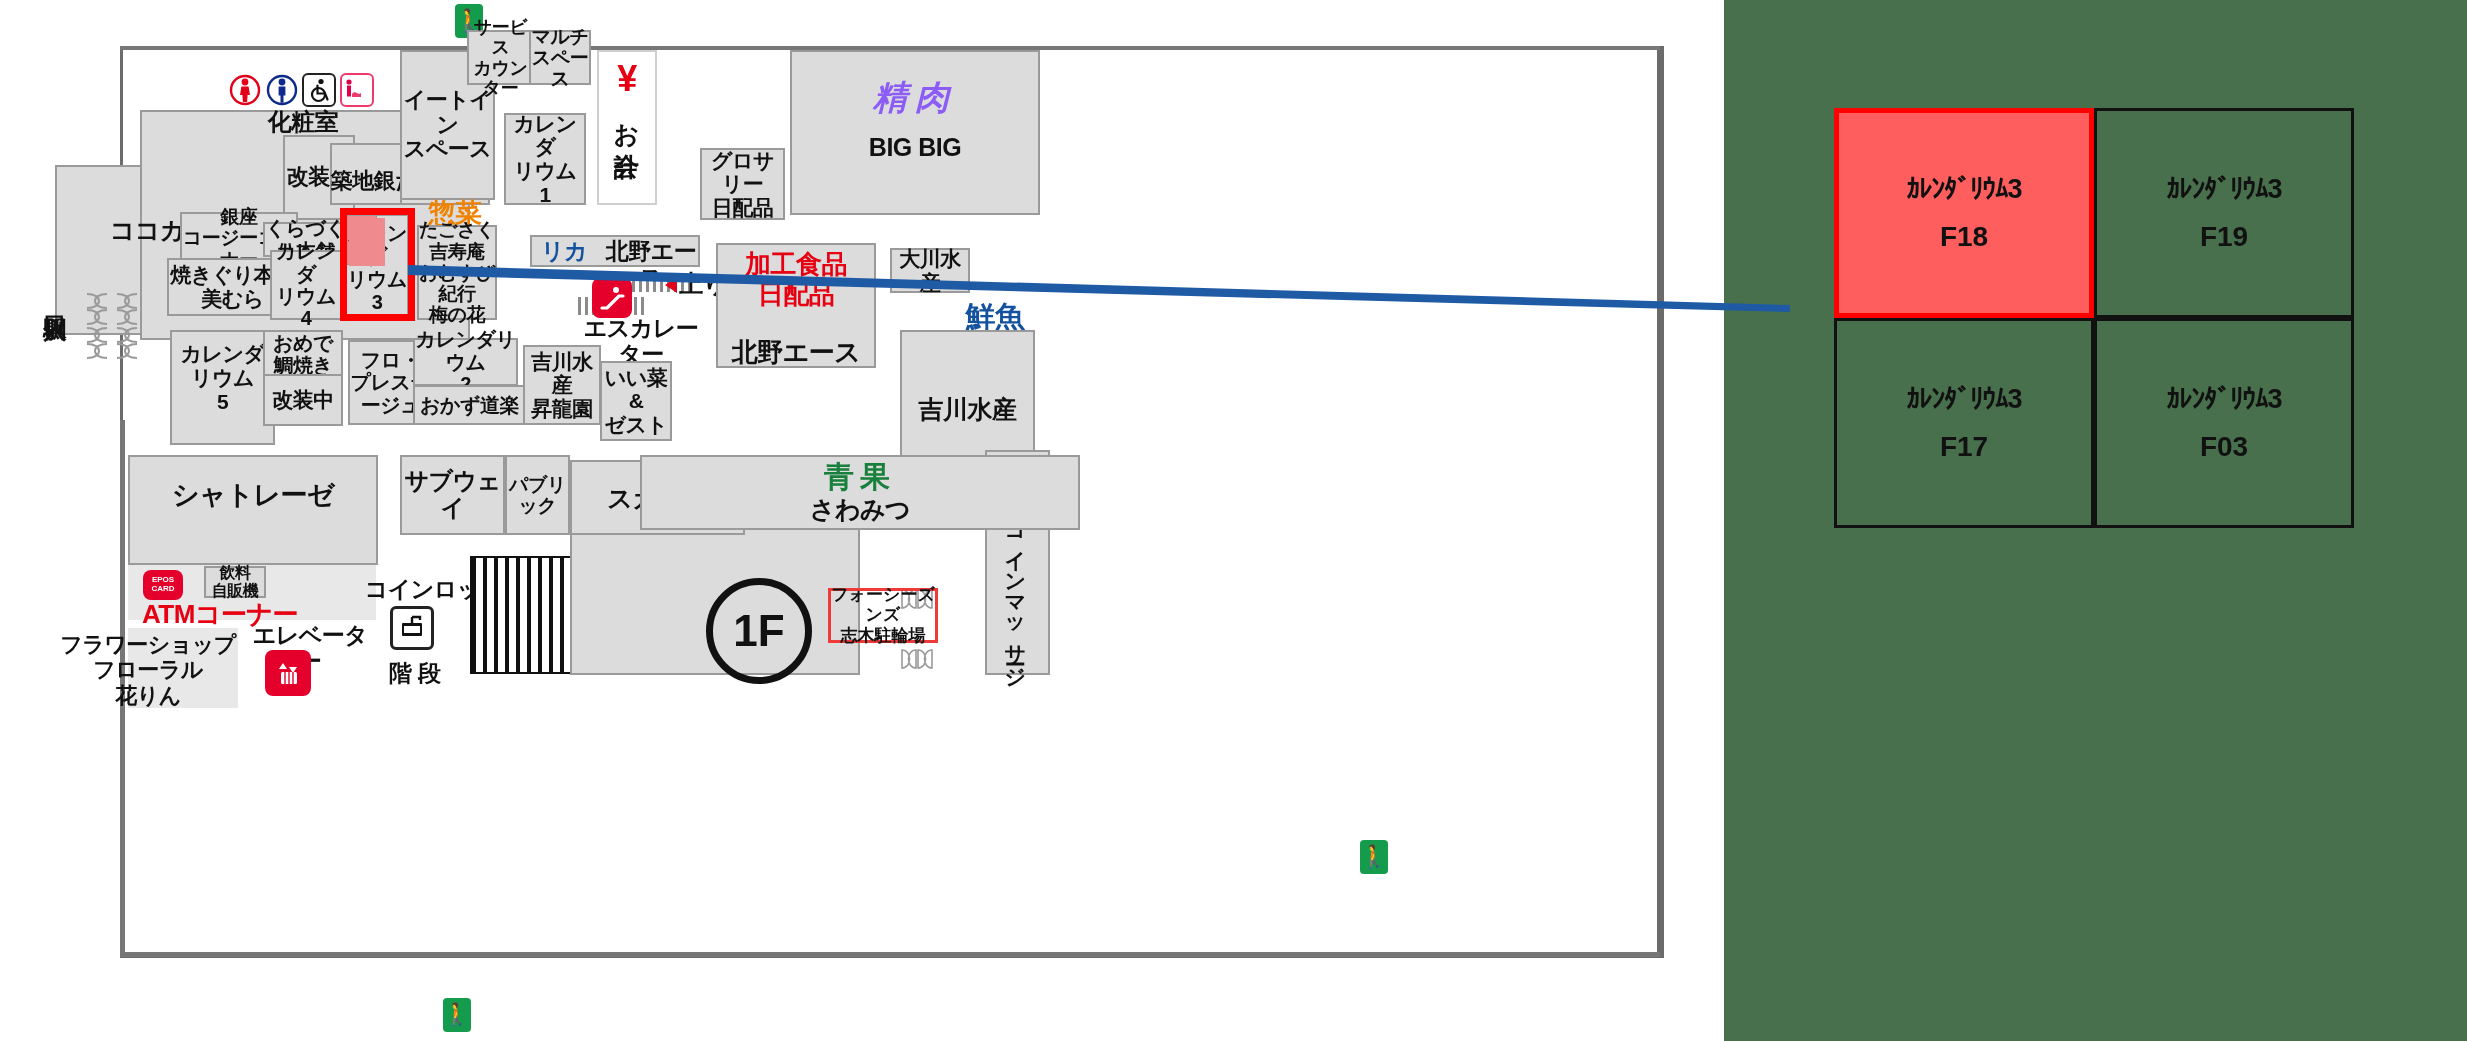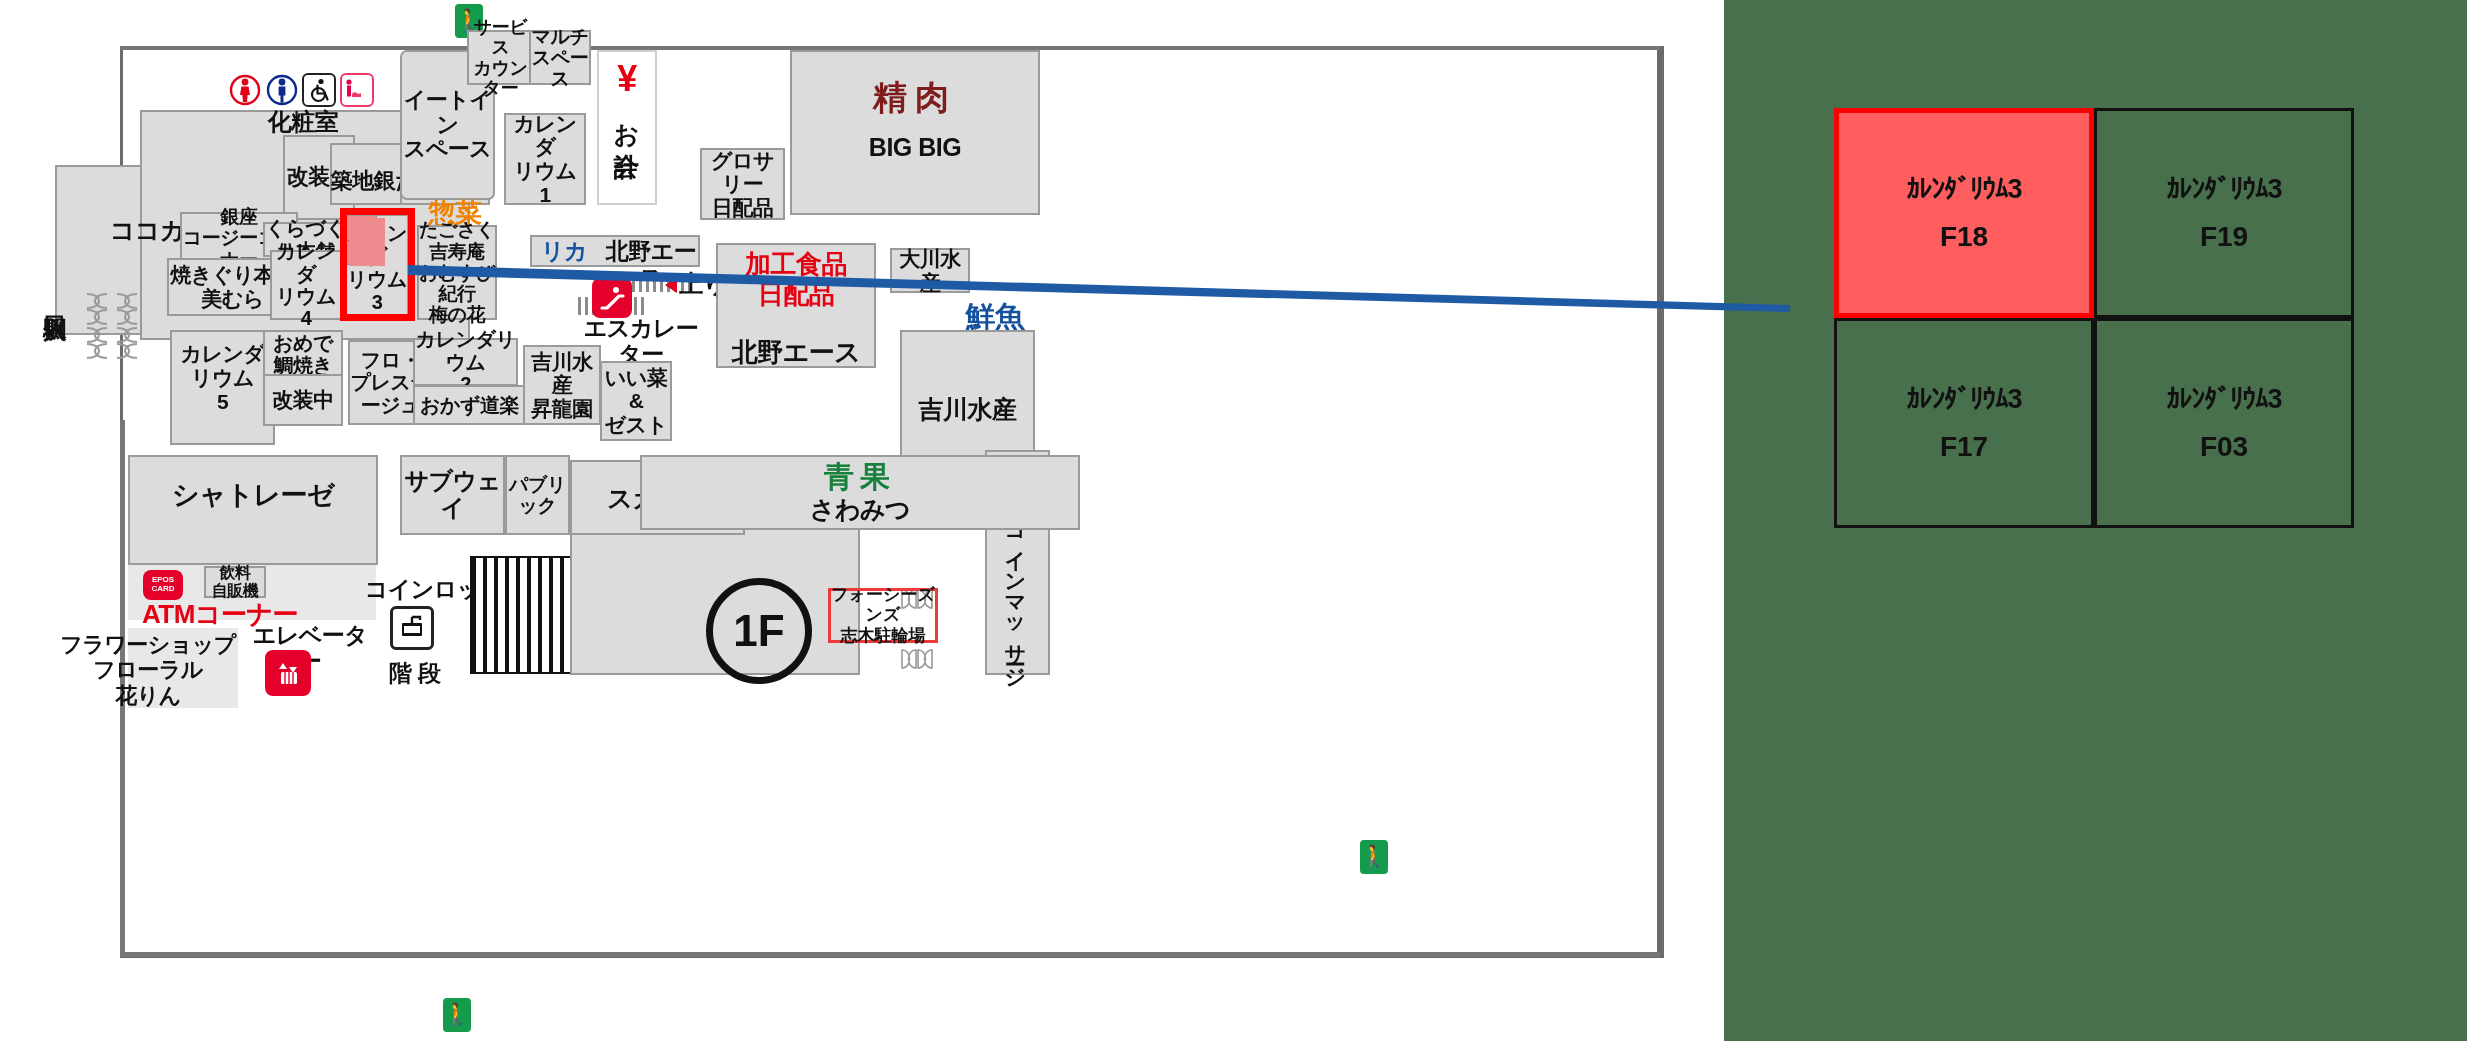--- a/index.html
+++ b/index.html
@@ -30,21 +30,21 @@
   .sqicon{position:absolute;width:34px;height:34px;border:2px solid #222;border-radius:6px;box-sizing:border-box;
           display:flex;align-items:center;justify-content:center;font-size:22px;line-height:1;color:#111;}
   .redchip{position:absolute;background:#e4002b;border-radius:8px;display:flex;align-items:center;
            justify-content:center;color:#fff;font-weight:700;}
 
   .label{position:absolute;font-weight:700;color:#111;line-height:1.15;text-align:center;letter-spacing:-.5px;}
   .red{color:#e60012;}
   .orange{color:#f08200;}
   .blue{color:#1452a0;}
   .green{color:#18803c;}
-  .darkred{color:#7f1d1d;}
+  .darkred{color:#8b5cf6;font-style:italic;}
 
   
   #hl-box{position:absolute;border:7px solid #ff0000;box-sizing:border-box;z-index:6;}
   #hl-fill{position:absolute;background:#ef8a8f;z-index:5;}
 
   
   #leader{position:absolute;left:0;top:0;width:2467px;height:1041px;pointer-events:none;z-index:20;}
 
   
   .hatch{position:absolute;background:repeating-linear-gradient(90deg,#8b8b8b 0 3px,#fff 3px 7px);}
@@ -120,21 +120,21 @@
     <div class="label" style="left:228px;top:108px;width:150px;font-size:24px;">化粧室</div>
 
     <div class="unit" style="left:283px;top:135px;width:72px;height:85px;font-size:22px;">改装中</div>
 
     <div class="hall" style="left:330px;top:143px;width:160px;height:62px;"></div>
     <div class="hall" style="left:400px;top:143px;width:90px;height:62px;"></div>
     <div class="plain" style="left:330px;top:168px;width:110px;height:26px;font-size:22px;">築地銀だこ</div>
     <div class="plain" style="left:390px;top:142px;width:80px;height:26px;font-size:22px;">和幸</div>
     <div class="plain" style="left:420px;top:168px;width:80px;height:26px;font-size:22px;">鶏陣</div>
 
-    <div class="unit" style="left:400px;top:50px;width:95px;height:150px;font-size:22px;white-space:pre-line;border-radius:7px;">イートイン
+    <div class="unit" style="left:400px;top:50px;width:95px;height:150px;font-size:22px;white-space:pre-line;">イートイン
 スペース</div>
 
     <div class="unit" style="left:467px;top:30px;width:67px;height:55px;font-size:18px;white-space:pre-line;">サービス
 カウンター</div>
     <div class="unit" style="left:529px;top:30px;width:62px;height:55px;font-size:19px;white-space:pre-line;">マルチ
 スペース</div>
 
     <div class="unit" style="left:504px;top:113px;width:82px;height:92px;font-size:21px;white-space:pre-line;">カレンダ
 リウム
 1</div>

